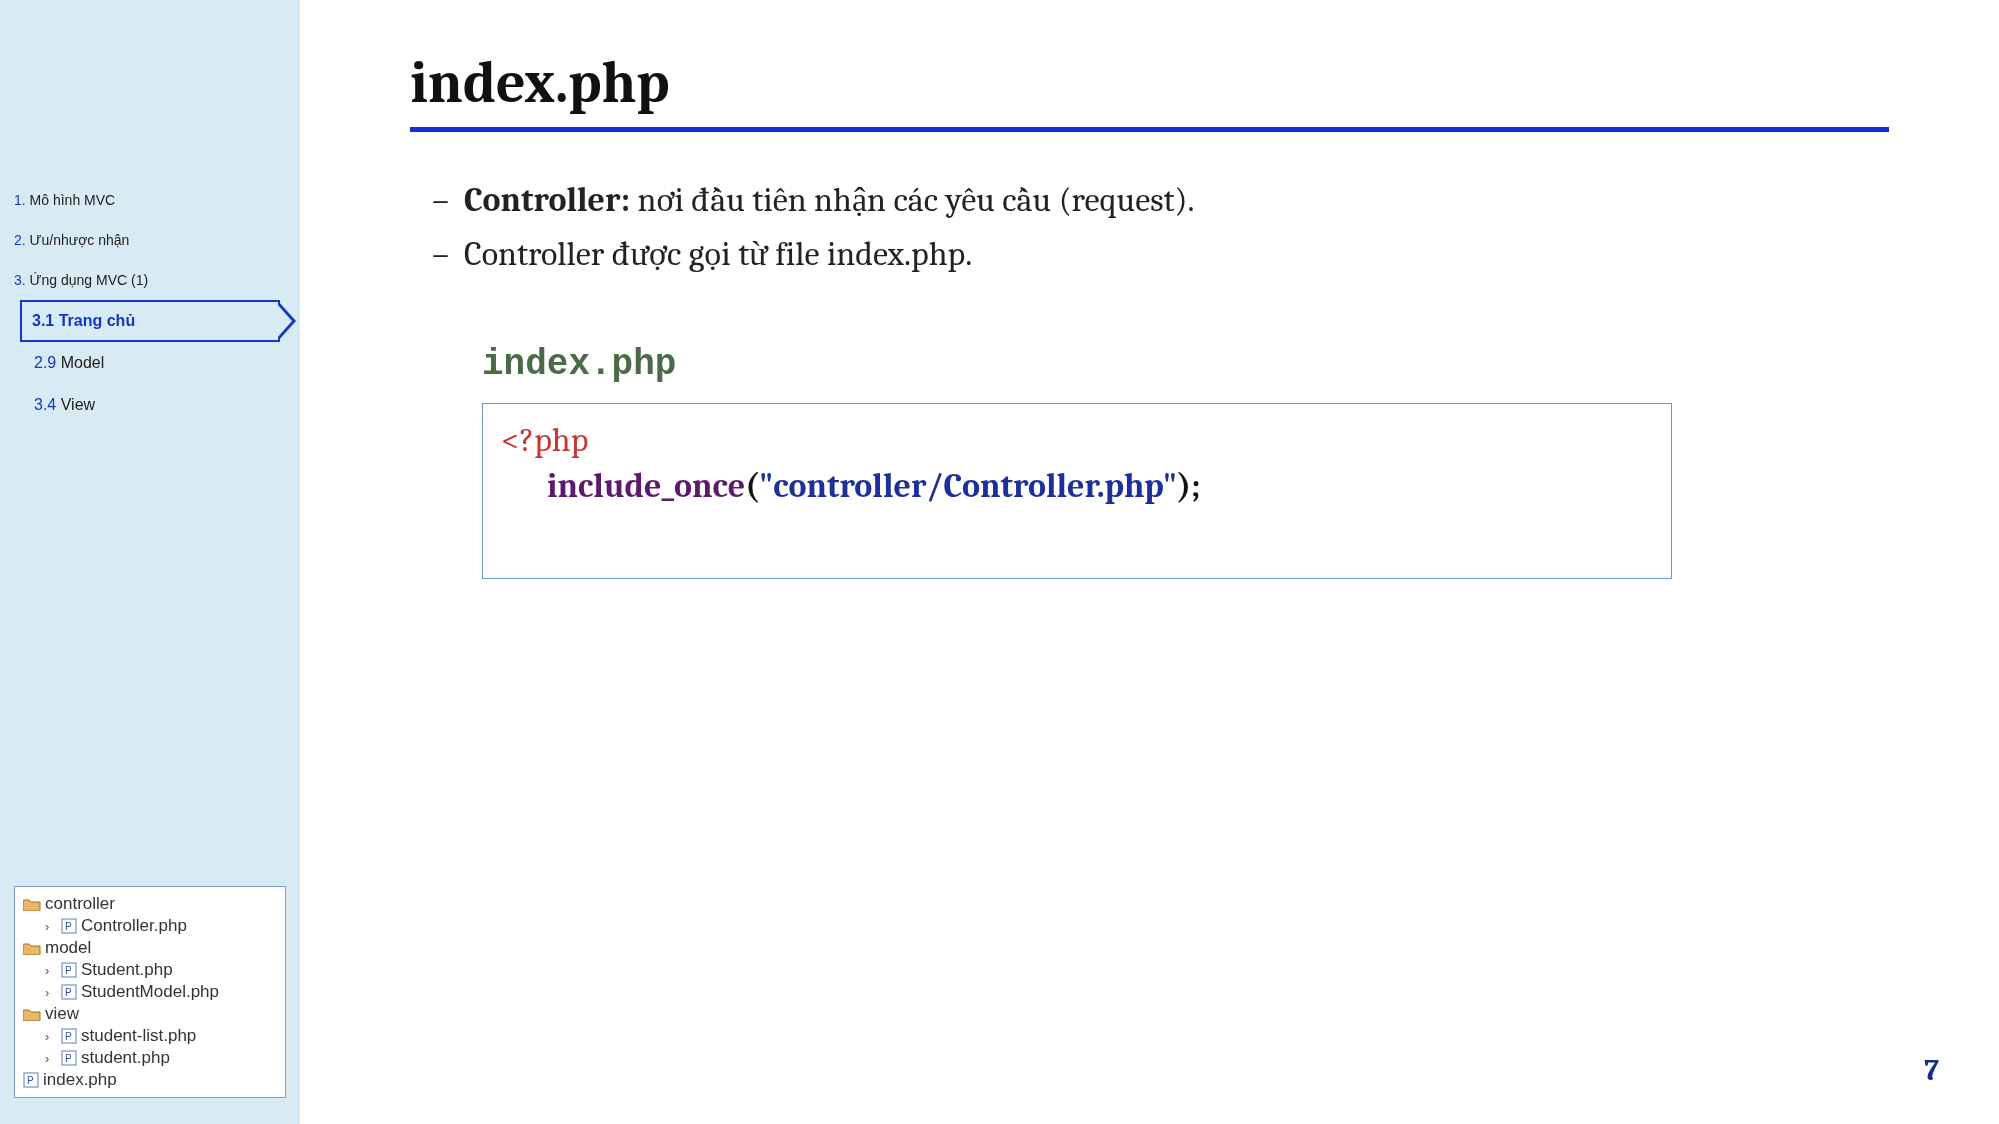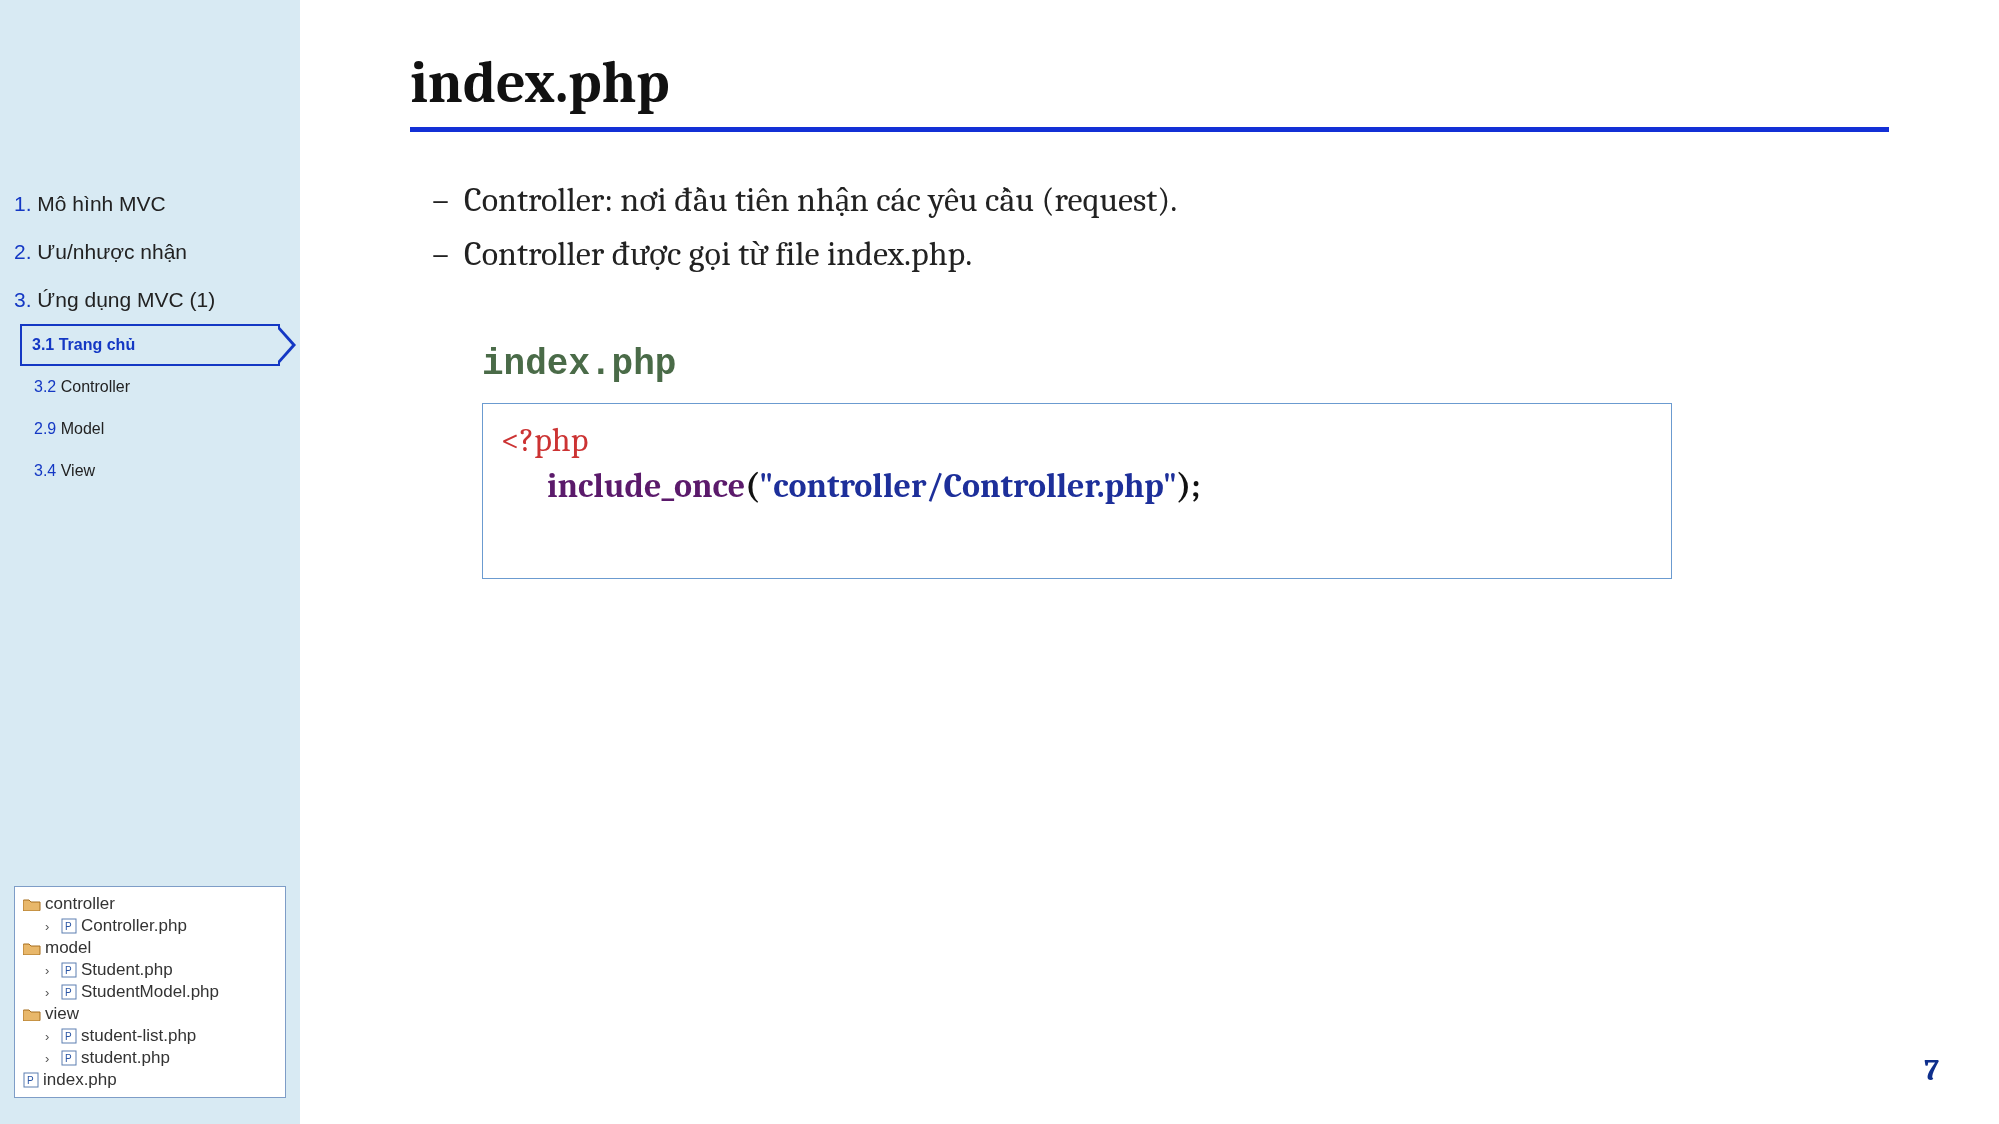--- a/index.html
+++ b/index.html
@@ -9,21 +9,21 @@
   .sidebar {
     width: 300px;
     min-width: 300px;
     background: #d8eaf3;
     display: flex;
     flex-direction: column;
     padding-top: 180px;
   }
   .toc { padding: 0 10px 0 10px; }
   .toc-item {
-    font-size: 21px;
+    font-size: 14px;
     padding: 12px 0 12px 4px;
     cursor: pointer;
     color: #222;
   }
   .toc-item .num { color: #1438c4; }
   .toc-sub { padding-left: 24px; font-size: 16px; }
   .toc-sub.active {
     position: relative;
     border: 2px solid #1438c4;
     font-weight: 700;
@@ -96,21 +96,21 @@
   .bullets { padding-left: 14px; }
   .bullet {
     display: flex;
     font-family: Cambria, Georgia, "Times New Roman", serif;
     font-size: 34px;
     color: #222;
     margin-bottom: 14px;
   }
   .bdash { width: 40px; padding-left: 8px; color: #222; }
   .btext { flex: 1; }
-  .btext b { font-weight: 400; }
+  .btext b { font-weight: 700; }
   .codelabel {
     margin-top: 56px;
     margin-left: 72px;
     font-family: "Courier New", monospace;
     font-weight: 700;
     font-size: 36px;
     color: #4a6b48;
   }
   .codebox {
     margin-top: 18px;
@@ -154,24 +154,20 @@
     <div class="toc-item">
       <span class="num">3.</span>
       <span>Ứng dụng MVC (1)</span>
     </div>
 
     <div class="toc-item toc-sub active">
       <span class="num">3.1</span>
       <span>Trang chủ</span>
     </div>
     <div class="toc-item toc-sub">
-      <span class="num">3.2</span>
-      <span>Controller</span>
-    </div>
-    <div class="toc-item toc-sub">
       <span class="num">2.9</span>
       <span>Model</span>
     </div>
     <div class="toc-item toc-sub">
       <span class="num">3.4</span>
       <span>View</span>
     </div>
 
   </nav>
 

